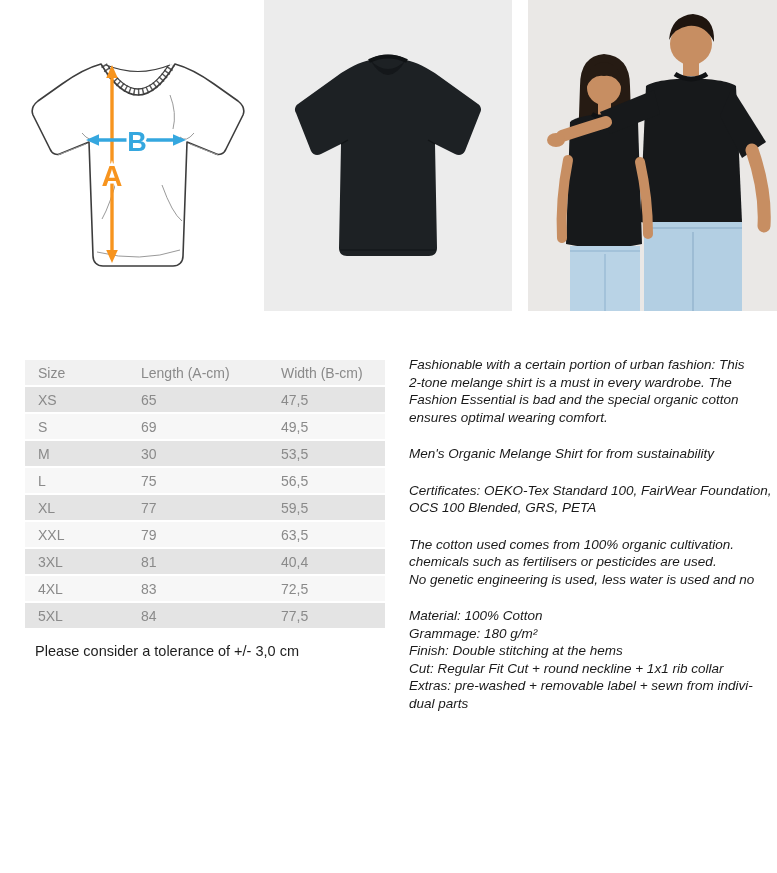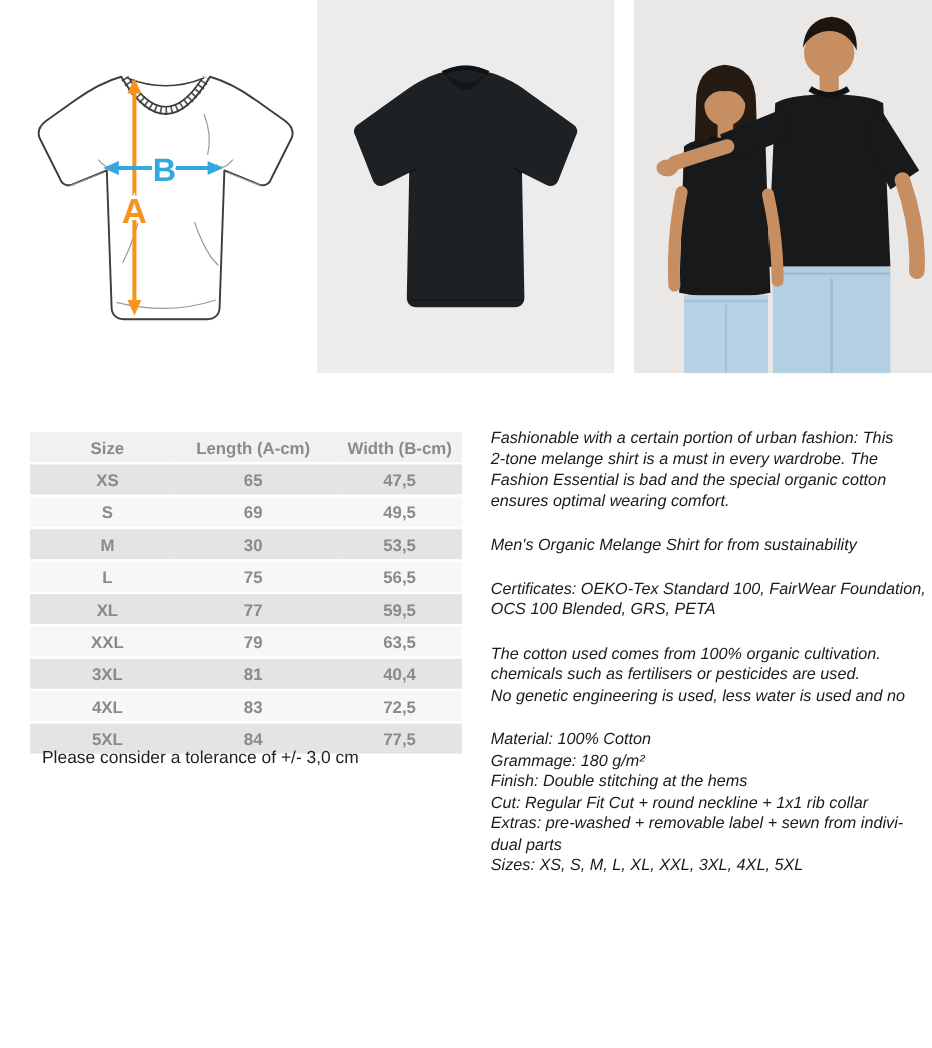--- a/index.html
+++ b/index.html
@@ -12,27 +12,27 @@
   .panel svg { display:block; width:100%; height:100%; }
   #diagram-panel { left:8;  left:8px;  width:248px; background:#ffffff; }
   #flatlay-panel { left:264px; width:248px; }
   #models-panel  { left:528px; width:249px; }
 
   
   .size-table-wrap { position:absolute; left:25px; top:358px; width:360px; }
   table.size-table { border-collapse:separate; border-spacing:0 2px; width:360px;
                      font-size:14px; color:#8a8a8a; }
   table.size-table th, table.size-table td {
-      height:25px; padding:0; text-align:center; font-weight:700; vertical-align:middle; }
+      height:25px; padding:0; text-align:left; font-weight:400; vertical-align:middle; }
   table.size-table th:first-child, table.size-table td:first-child { padding-left:13px; }
   table.size-table thead tr { background:#f1f1f1; }
   table.size-table tbody tr:nth-child(odd)  { background:#e4e4e4; }
   table.size-table tbody tr:nth-child(even) { background:#f7f7f7; }
 
-  .tolerance { position:absolute; left:35px; top:624px; font-size:14.5px; color:#1e1e1e; }
+  .tolerance { position:absolute; left:35px; top:643px; font-size:14.5px; color:#1e1e1e; }
 
   
   .description { position:absolute; left:409px; top:356px; width:362px;
                  font-size:13.5px; line-height:17.5px; color:#1a1a1a; }
   .description .para { margin:0 0 19px 0; }
   .description .line { white-space:nowrap;font-style:italic; }
 </style>
 </head>
 <body>
 
@@ -218,17 +218,16 @@
       <div class="line">chemicals such as fertilisers or pesticides are used.</div>
       <div class="line">No genetic engineering is used, less water is used and no</div>
     </div>
     <div class="para">
       <div class="line">Material: 100% Cotton</div>
       <div class="line">Grammage: 180 g/m²</div>
       <div class="line">Finish: Double stitching at the hems</div>
       <div class="line">Cut: Regular Fit Cut + round neckline + 1x1 rib collar</div>
       <div class="line">Extras: pre-washed + removable label + sewn from indivi-</div>
       <div class="line">dual parts</div>
-      <div class="line">Sizes: XS, S, M, L, XL, XXL, 3XL, 4XL, 5XL</div>
     </div>
   </div>
 
 </div>
 
 </body></html>

